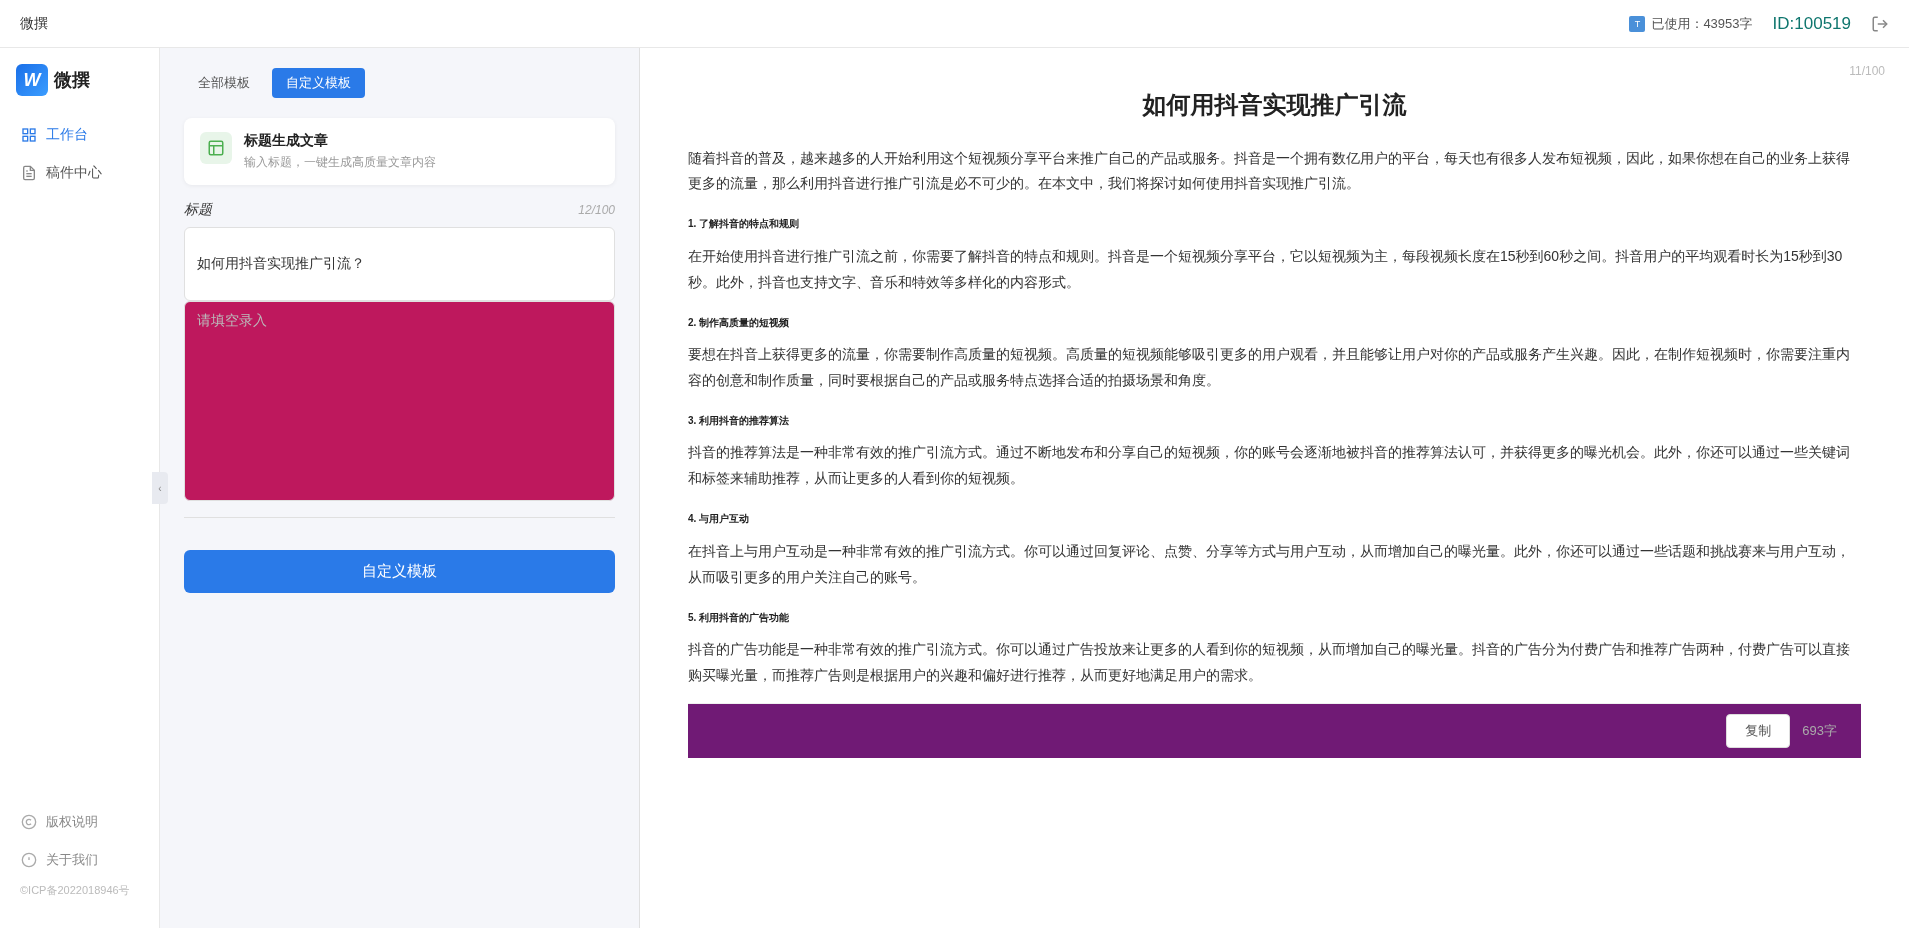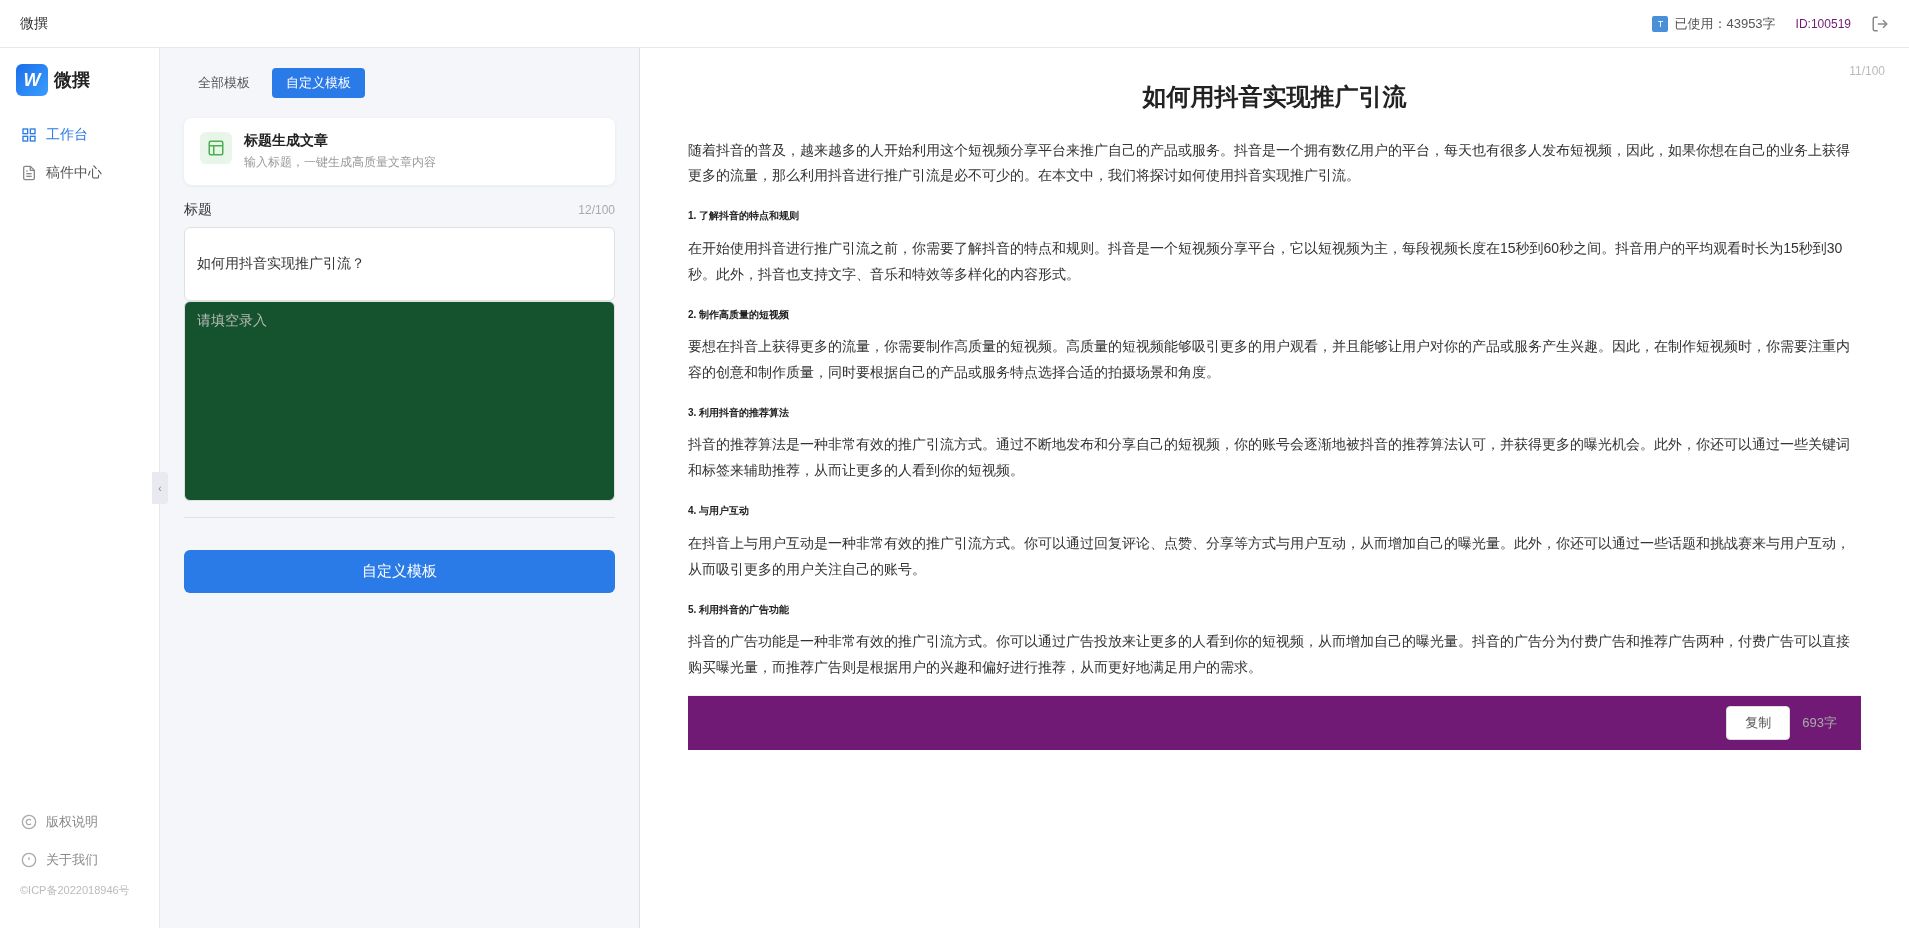--- a/index.html
+++ b/index.html
@@ -37,22 +37,22 @@
       height: 16px;
       background: #4a90d9;
       border-radius: 2px;
       display: inline-flex;
       align-items: center;
       justify-content: center;
       color: #fff;
       font-size: 9px;
     }
     .topbar-id {
-      font-size: 12px;
-      color: #701a75;
+      font-size: 17px;
+      color: #0f766e;
     }
     .topbar-power {
       width: 18px;
       height: 18px;
       cursor: pointer;
       color: #888;
       display: flex;
       align-items: center;
       justify-content: center;
     }
@@ -222,20 +222,21 @@
       color: #999;
     }
 
     
     .form-label-row {
       display: flex;
       justify-content: space-between;
       align-items: center;
       margin-bottom: 8px;
       margin-top: 12px;
+      font-style: italic;
     }
     .form-label {
       font-size: 14px;
       color: #333;
       font-weight: 500;
     }
     .form-count {
       font-size: 12px;
       color: #aaa;
     }
@@ -252,21 +253,21 @@
       font-family: inherit;
     }
     .form-textarea {
       width: 100%;
       height: 200px;
       border: 1px solid #e0e0e0;
       border-radius: 6px;
       padding: 10px 12px;
       font-size: 14px;
       color: #aaa;
-      background: #14532d;
+      background: #be185d;
       outline: none;
       resize: none;
       font-family: inherit;
     }
 
     .divider {
       border: none;
       border-top: 1px solid #e0e0e0;
       margin: 16px 0;
     }
@@ -293,20 +294,21 @@
       padding: 32px 48px 48px 48px;
       position: relative;
     }
     .article-title {
       text-align: center;
       font-size: 24px;
       font-weight: bold;
       color: #222;
       margin-bottom: 24px;
       line-height: 1.4;
+      margin-top: 8px;
     }
     .page-count {
       position: absolute;
       top: 16px;
       right: 24px;
       font-size: 12px;
       color: #bbb;
     }
     .article-body {
       font-size: 14px;

